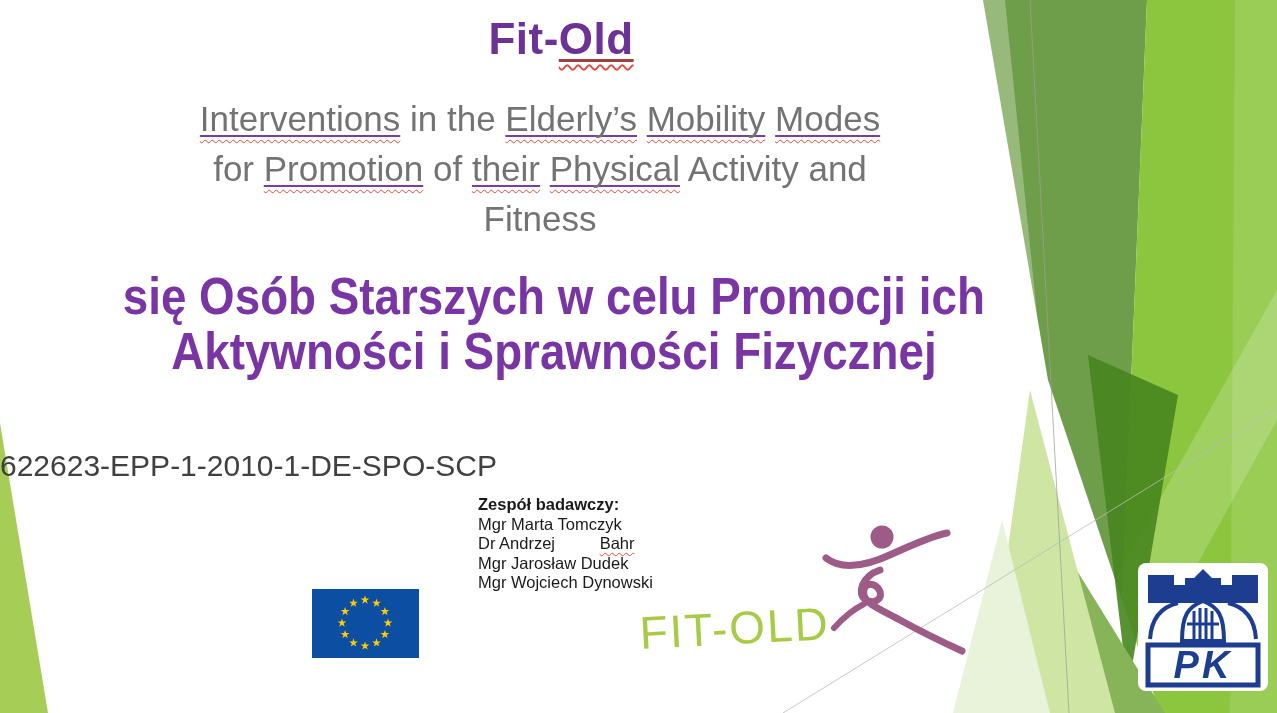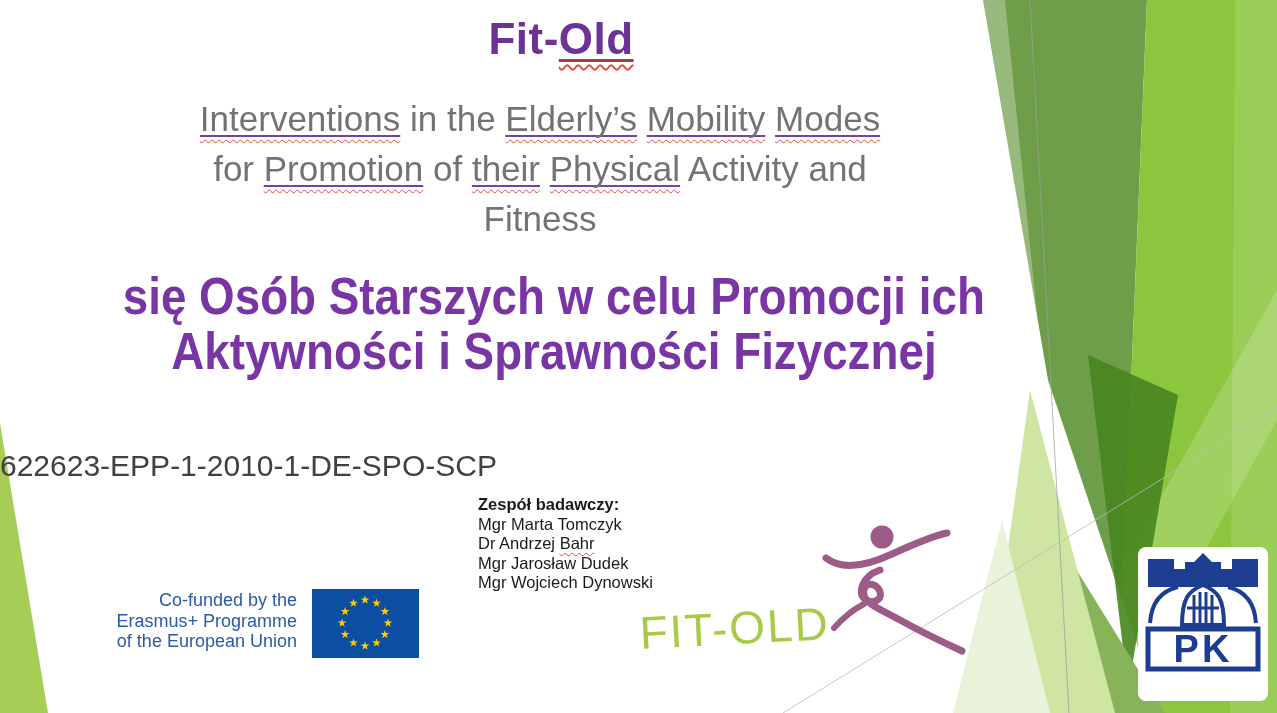--- a/index.html
+++ b/index.html
@@ -45,36 +45,36 @@
   .code{
     position:absolute;left:0;top:449px;width:1122px;text-align:left;
     font-size:30px;color:#404040;
   }
   .team{
     position:absolute;left:478px;top:495px;font-size:16.5px;color:#1a1a1a;line-height:19.5px;
   }
   .team-heading{font-weight:700;}
   .team .squig{
     text-decoration:underline wavy #e2493d;text-decoration-thickness:1px;
-    text-underline-offset:3px;text-decoration-skip-ink:none;
+    text-underline-offset:3px;text-decoration-skip-ink:none;margin-left:40px;
   }
   .eu-text{
     position:absolute;left:60px;top:590px;width:237px;text-align:right;
     font-size:18px;color:#2b5aa6;line-height:20.5px;
   }
   .eu-flag{position:absolute;left:312px;top:589px;}
   .fitold-text{
     position:absolute;left:641px;top:606px;
     font-size:46px;color:#a8cb47;letter-spacing:2px;white-space:nowrap;
     transform:rotate(-3deg);transform-origin:0 100%;
   }
   .runner{position:absolute;left:812px;top:498px;}
   .pk-card{
-    position:absolute;left:1138px;top:547px;width:130px;height:154px;
-    background:#ffffff;border-radius:8px;
+    position:absolute;left:1138px;top:563px;width:130px;height:128px;
+    background:#ffffff;border-radius:8px;font-style:italic;
   }
 </style>
 </head>
 <body>
 
 <div class="slide">
 
   <svg class="layer" width="1277" height="713" viewBox="0 0 1277 713" aria-hidden="true">
 
     <polygon points="983,0 1147,0 1122,600 1048,380" fill="#6f9e4a"></polygon>
@@ -109,25 +109,20 @@
   <div class="code">622623-EPP-1-2010-1-DE-SPO-SCP</div>
 
   <div class="team">
     <div class="team-heading">Zespół badawczy:</div>
     <div>Mgr Marta Tomczyk</div>
     <div>Dr Andrzej <span class="squig">Bahr</span></div>
     <div>Mgr Jarosław Dudek</div>
     <div>Mgr Wojciech Dynowski</div>
   </div>
 
-  <div class="eu-text">
-    <div>Co-funded by the</div>
-    <div>Erasmus+ Programme</div>
-    <div>of the European Union</div>
-  </div>
 
   <svg class="eu-flag" width="107" height="69" viewBox="0 0 107 69" aria-hidden="true">
     <defs>
       <path id="st" d="M0,-4.6 L1.06,-1.46 L4.37,-1.42 L1.71,0.56 L2.7,3.72 L0,1.8 L-2.7,3.72 L-1.71,0.56 L-4.37,-1.42 L-1.06,-1.46 Z" fill="#ffcc00"></path>
     </defs>
     <rect x="0" y="0" width="107" height="69" fill="#0b4ea2"></rect>
     <use href="#st" transform="translate(53,11)"></use>
     <use href="#st" transform="translate(64.5,14.1)"></use>
     <use href="#st" transform="translate(72.9,22.5)"></use>
     <use href="#st" transform="translate(76,34)"></use>

